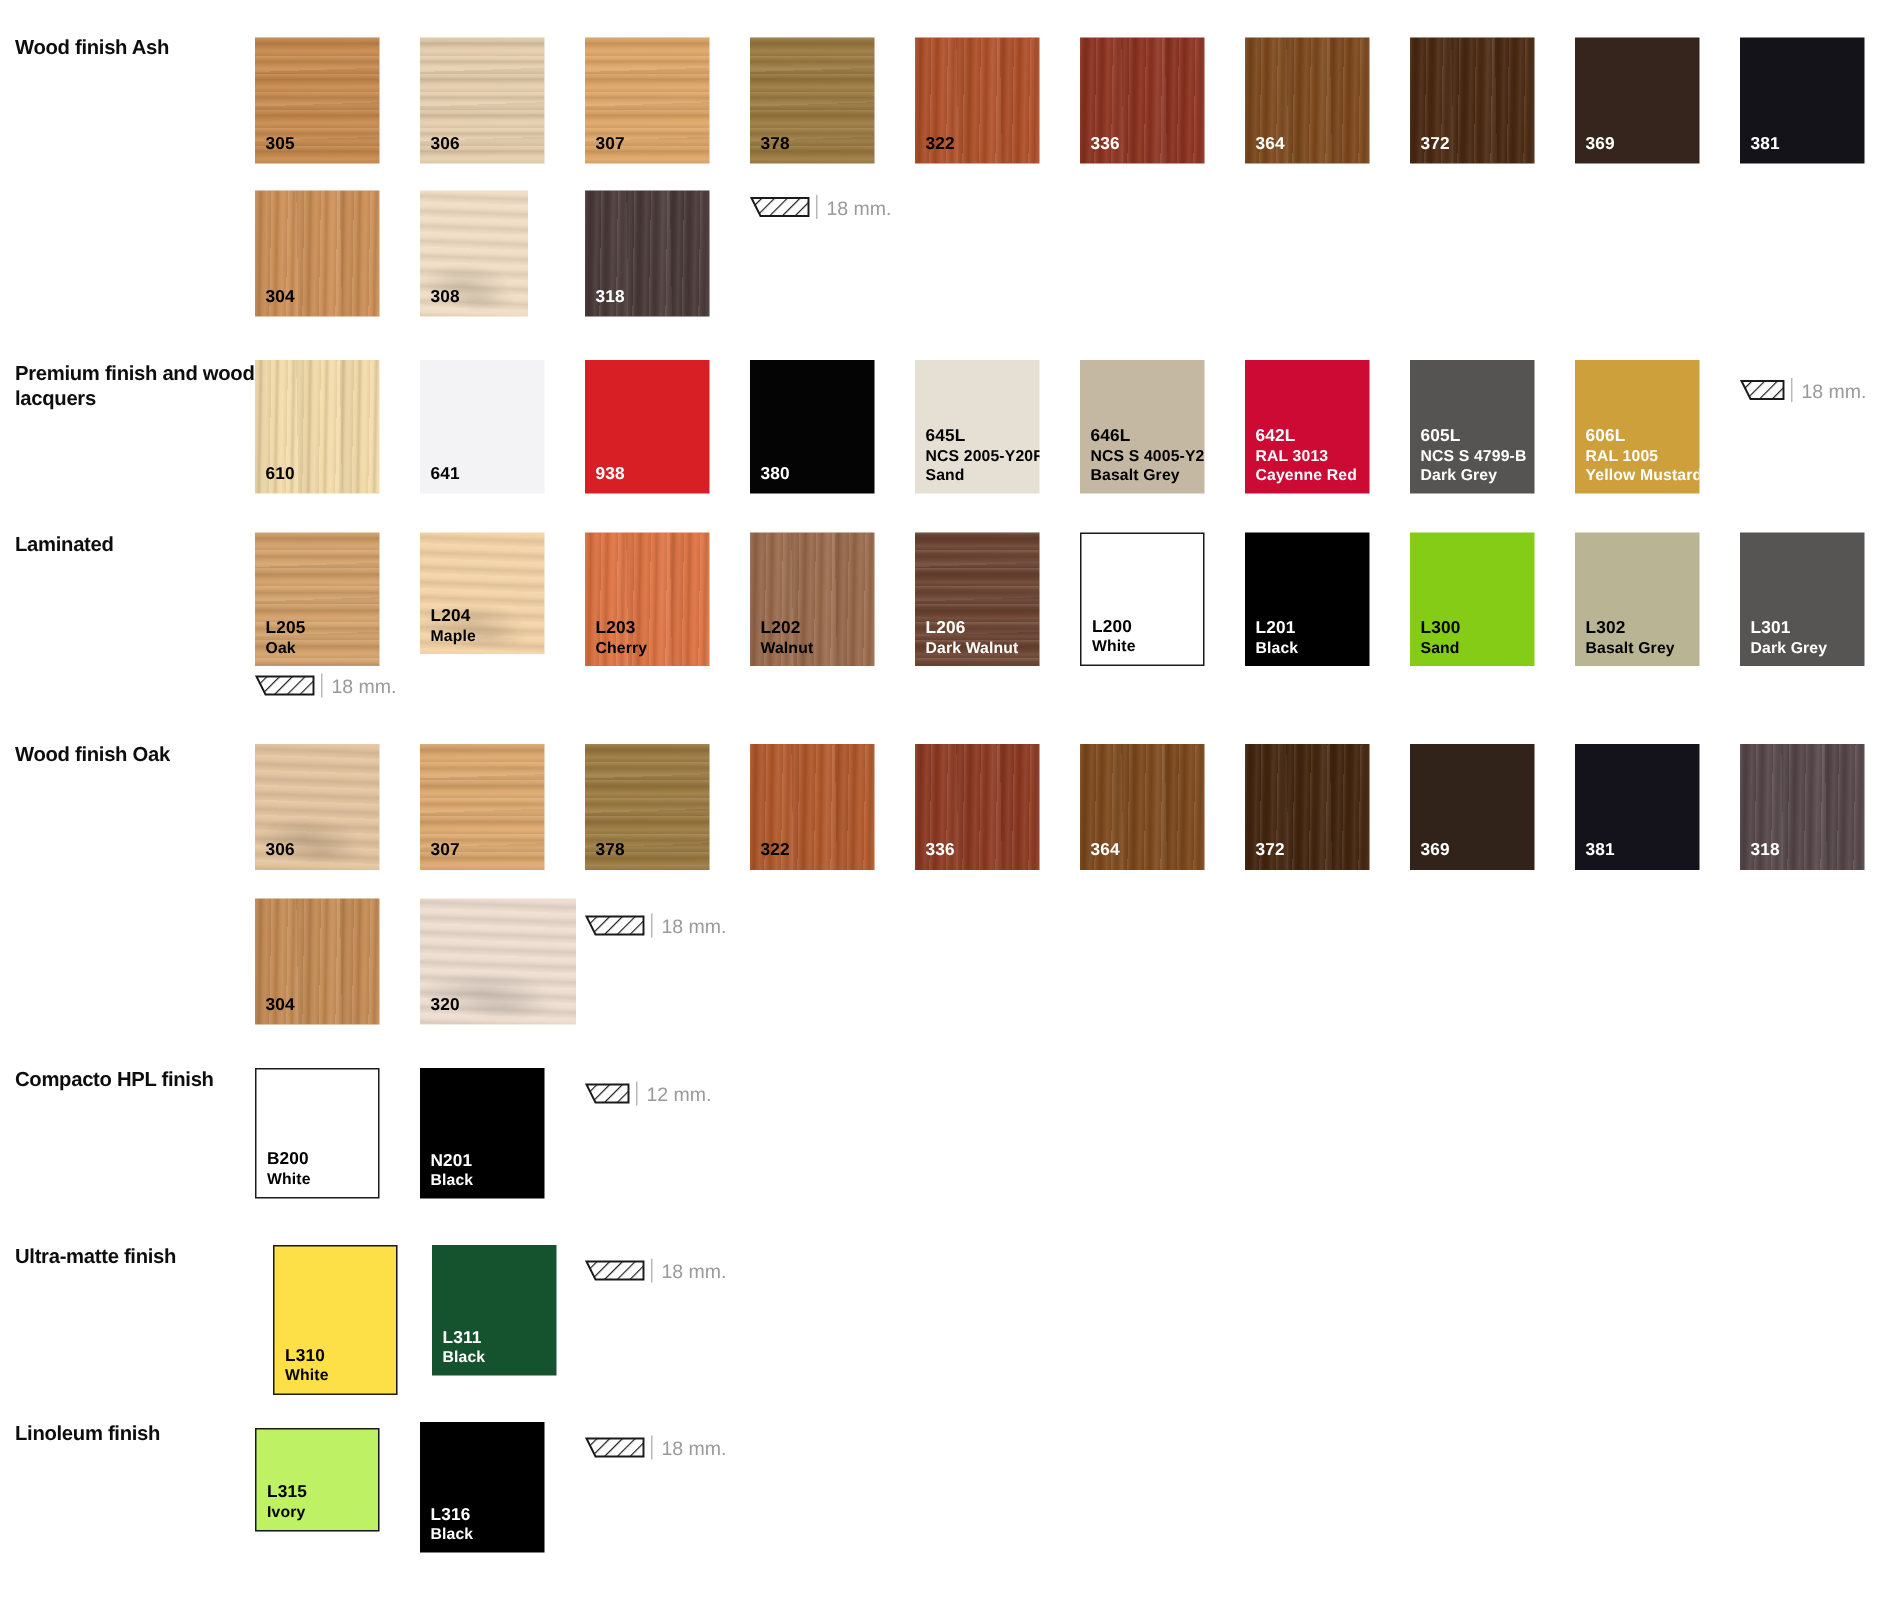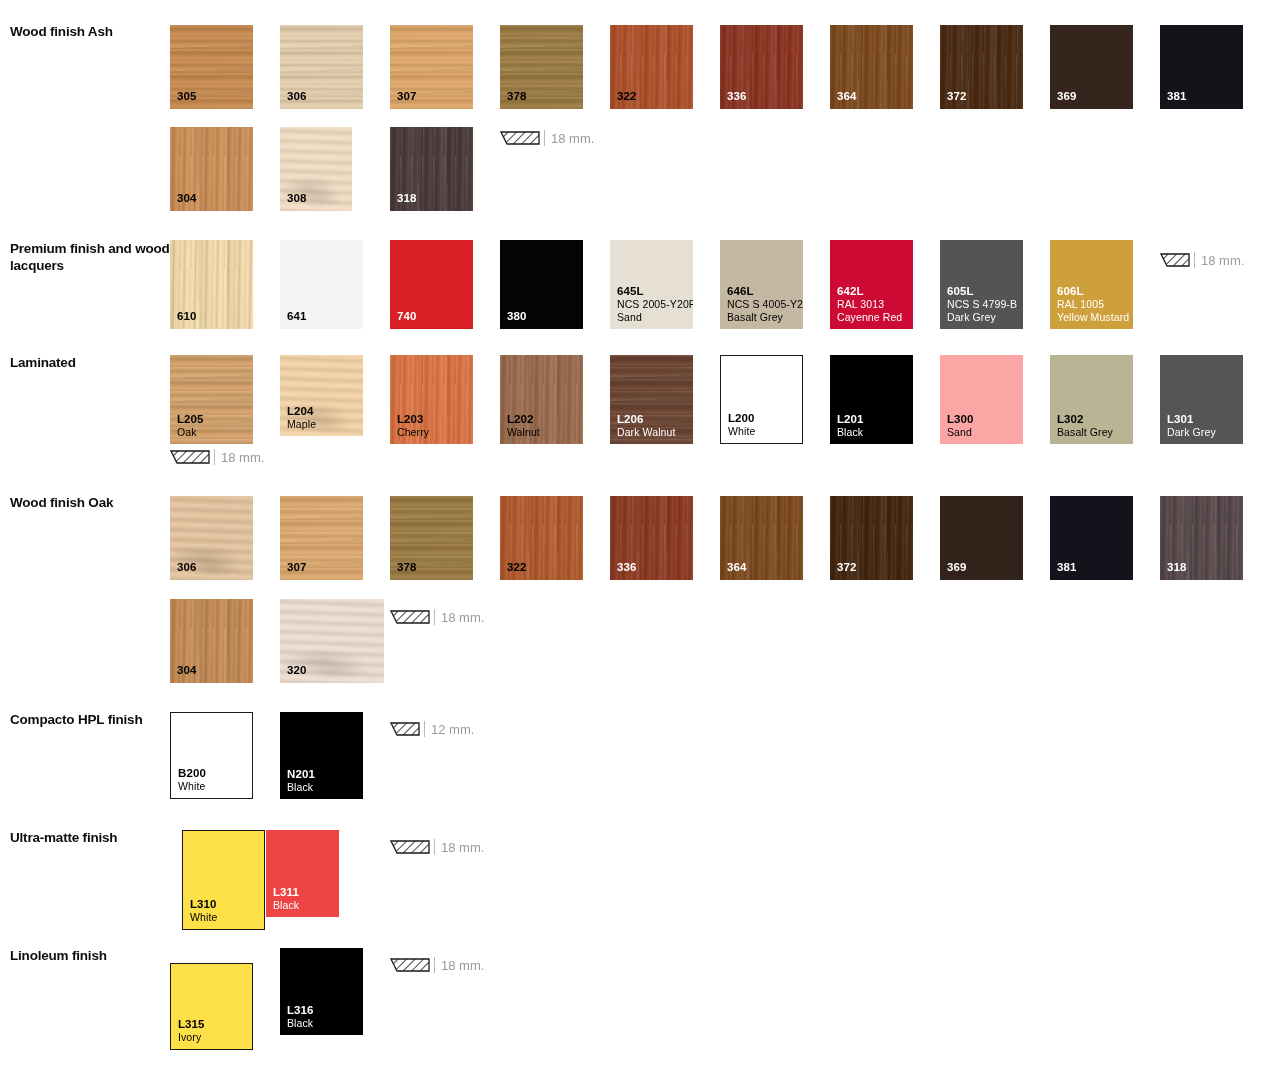--- a/index.html
+++ b/index.html
@@ -42,21 +42,21 @@
     font-weight: bold;
     line-height: 13px;
     letter-spacing: 0.1px;
     white-space: nowrap;
     z-index: 3;
     margin-top: 44px;
   }
   .swatch .cap .sub {
     display: block;
     font-size: 10.5px;
-    font-weight: normal;
+    font-weight: bold;
     line-height: 12.5px;
   }
   .cap.dark { color: #000000; }
   .cap.light { color: #ffffff; }
 
   
   .thickness {
     position: absolute;
     display: flex;
     align-items: center;
@@ -156,21 +156,21 @@
       <div class="section-title" style="top:240px">Premium finish and wood lacquers</div>
       <div class="swatch-row" style="top:240px">
         <div class="swatch" style="left:0px;top:0;width:83px;height:89px;background:#f4dcab">
           <div class="grain" style="background-image:repeating-linear-gradient(91deg,rgba(255,255,255,0.11) 0px, rgba(255,255,255,0.00) 2px,rgba(0,0,0,0.11) 4px, rgba(0,0,0,0.00) 6px,rgba(255,255,255,0.06) 8px, rgba(0,0,0,0.06) 11px),repeating-linear-gradient(89deg,rgba(0,0,0,0.06) 0px, rgba(0,0,0,0.00) 17px, rgba(255,255,255,0.06) 29px)"></div>
           <div class="cap dark"><span>610</span></div>
         </div>
         <div class="swatch" style="left:110px;top:0;width:83px;height:89px;background:#f3f2f4">
           <div class="cap dark"><span>641</span></div>
         </div>
         <div class="swatch" style="left:220px;top:0;width:83px;height:89px;background:#d91f26">
-          <div class="cap light"><span>740</span></div>
+          <div class="cap light"><span>938</span></div>
         </div>
         <div class="swatch" style="left:330px;top:0;width:83px;height:89px;background:#040404">
           <div class="cap light"><span>380</span></div>
         </div>
         <div class="swatch" style="left:440px;top:0;width:83px;height:89px;background:#e6e0d4">
           <div class="cap dark"><span>645L</span><span class="sub">NCS 2005-Y20R</span><span class="sub">Sand</span></div>
         </div>
         <div class="swatch" style="left:550px;top:0;width:83px;height:89px;background:#c4b8a2">
           <div class="cap dark"><span>646L</span><span class="sub">NCS S 4005-Y20R</span><span class="sub">Basalt Grey</span></div>
         </div>
@@ -221,21 +221,21 @@
         <div class="swatch" style="left:440px;top:0;width:83px;height:89px;background:#6b4331">
           <div class="grain" style="background-image:repeating-linear-gradient(180deg,rgba(255,255,255,0.13) 0px, rgba(255,255,255,0.00) 2px,rgba(0,0,0,0.10) 4px, rgba(0,0,0,0.00) 7px,rgba(255,255,255,0.07) 9px, rgba(0,0,0,0.05) 12px),repeating-linear-gradient(178deg,rgba(0,0,0,0.05) 0px, rgba(0,0,0,0.00) 13px, rgba(255,255,255,0.05) 23px)"></div>
           <div class="cap light"><span>L206</span><span class="sub">Dark Walnut</span></div>
         </div>
         <div class="swatch bordered" style="left:550px;top:0;width:83px;height:89px;background:#ffffff">
           <div class="cap dark"><span>L200</span><span class="sub">White</span></div>
         </div>
         <div class="swatch" style="left:660px;top:0;width:83px;height:89px;background:#000000">
           <div class="cap light"><span>L201</span><span class="sub">Black</span></div>
         </div>
-        <div class="swatch" style="left:770px;top:0;width:83px;height:89px;background:#fca5a5">
+        <div class="swatch" style="left:770px;top:0;width:83px;height:89px;background:#84cc16">
           <div class="cap dark"><span>L300</span><span class="sub">Sand</span></div>
         </div>
         <div class="swatch" style="left:880px;top:0;width:83px;height:89px;background:#b9b493">
           <div class="cap dark"><span>L302</span><span class="sub">Basalt Grey</span></div>
         </div>
         <div class="swatch" style="left:990px;top:0;width:83px;height:89px;background:#575554">
           <div class="cap light"><span>L301</span><span class="sub">Dark Grey</span></div>
         </div>
       </div>
       <div class="thickness" style="left:170px;top:448px">
@@ -344,21 +344,21 @@
         <span class="bar"></span>
         <span class="mm">12 mm.</span>
       </div>
     </div>
     <div class="section">
       <div class="section-title" style="top:829px">Ultra-matte finish</div>
       <div class="swatch-row" style="top:830px">
         <div class="swatch bordered" style="left:12px;top:0;width:83px;height:100px;background:#fde047">
           <div class="cap dark"><span>L310</span><span class="sub">White</span></div>
         </div>
-        <div class="swatch" style="left:96px;top:0;width:73px;height:87px;background:#ef4444">
+        <div class="swatch" style="left:118px;top:0;width:83px;height:87px;background:#14532d">
           <div class="cap light"><span>L311</span><span class="sub">Black</span></div>
         </div>
       </div>
       <div class="thickness" style="left:390px;top:838px">
         <span>
           <svg width="40" height="15" viewBox="0 0 40 15">
             <defs>
               <pattern id="h40" width="6" height="6" patternUnits="userSpaceOnUse" patternTransform="rotate(45)">
                 <line x1="0" y1="0" x2="0" y2="6" stroke="#1a1a1a" stroke-width="1.6"></line>
               </pattern>
@@ -366,21 +366,21 @@
             <path d="M 1 1 L 39 1 L 39 13 L 7 13 Z" fill="url(#h40)" stroke="#1a1a1a" stroke-width="1.3"></path>
           </svg>
         </span>
         <span class="bar"></span>
         <span class="mm">18 mm.</span>
       </div>
     </div>
     <div class="section">
       <div class="section-title" style="top:947px">Linoleum finish</div>
       <div class="swatch-row" style="top:948px">
-        <div class="swatch bordered" style="left:0px;top:15px;width:83px;height:87px;background:#fde047">
+        <div class="swatch bordered" style="left:0px;top:4px;width:83px;height:69px;background:#bef264">
           <div class="cap dark"><span>L315</span><span class="sub">Ivory</span></div>
         </div>
         <div class="swatch" style="left:110px;top:0;width:83px;height:87px;background:#000000">
           <div class="cap light"><span>L316</span><span class="sub">Black</span></div>
         </div>
       </div>
       <div class="thickness" style="left:390px;top:956px">
         <span>
           <svg width="40" height="15" viewBox="0 0 40 15">
             <defs>

